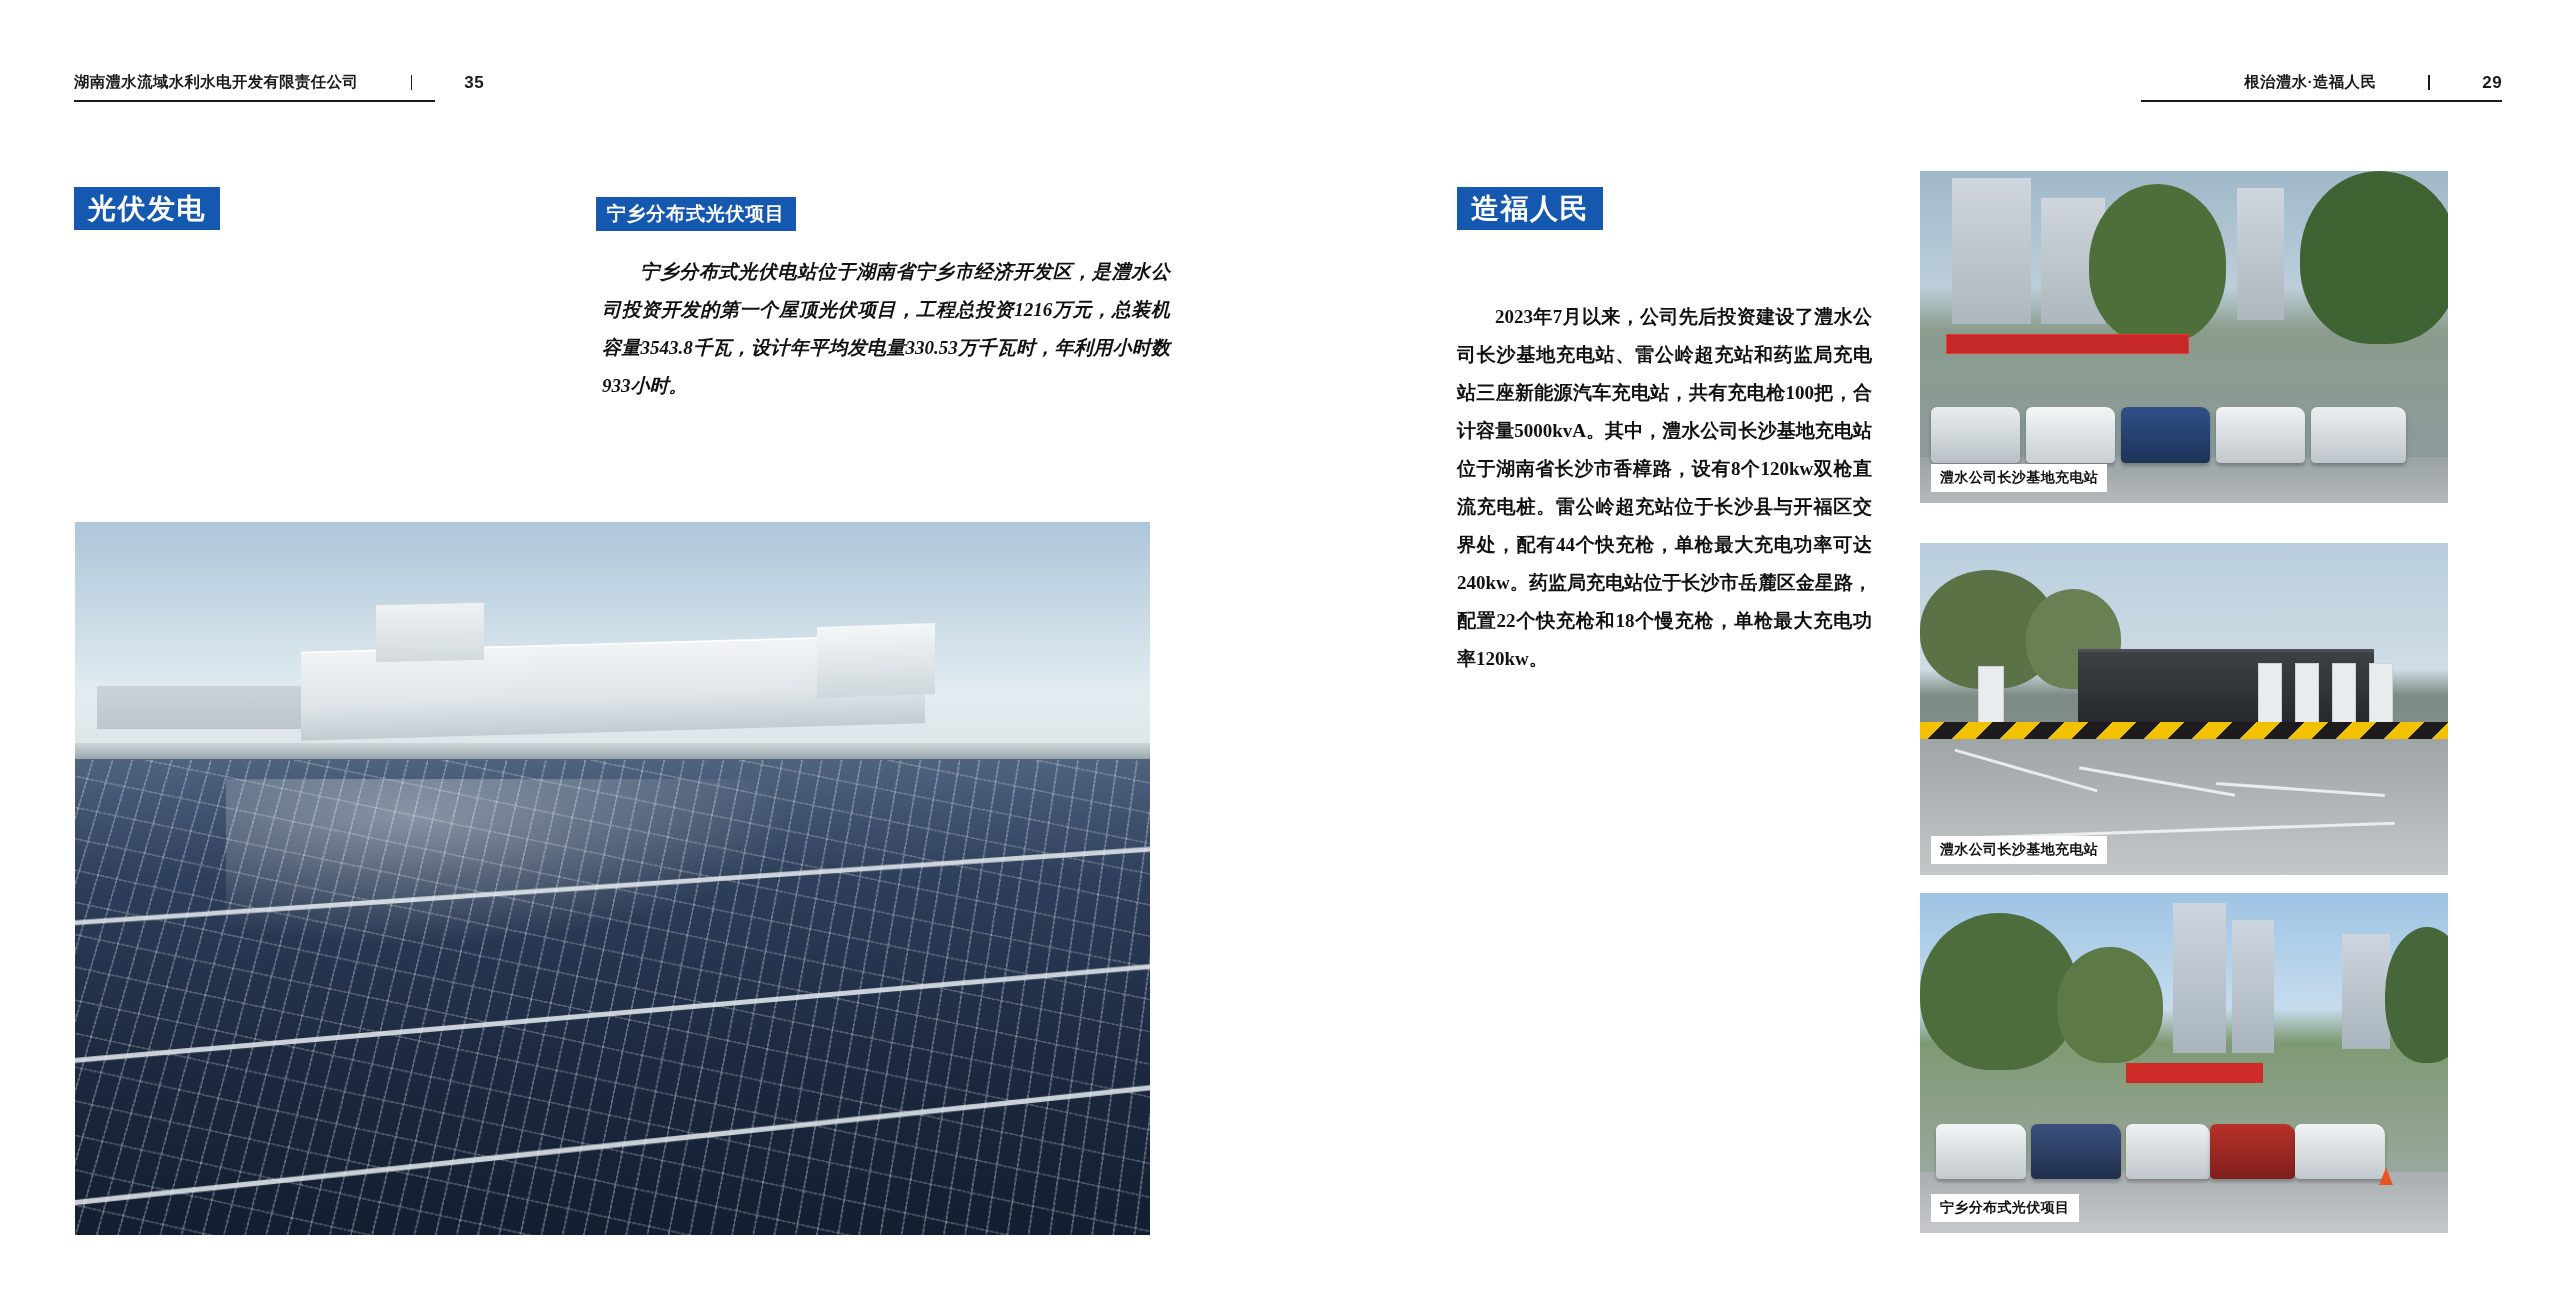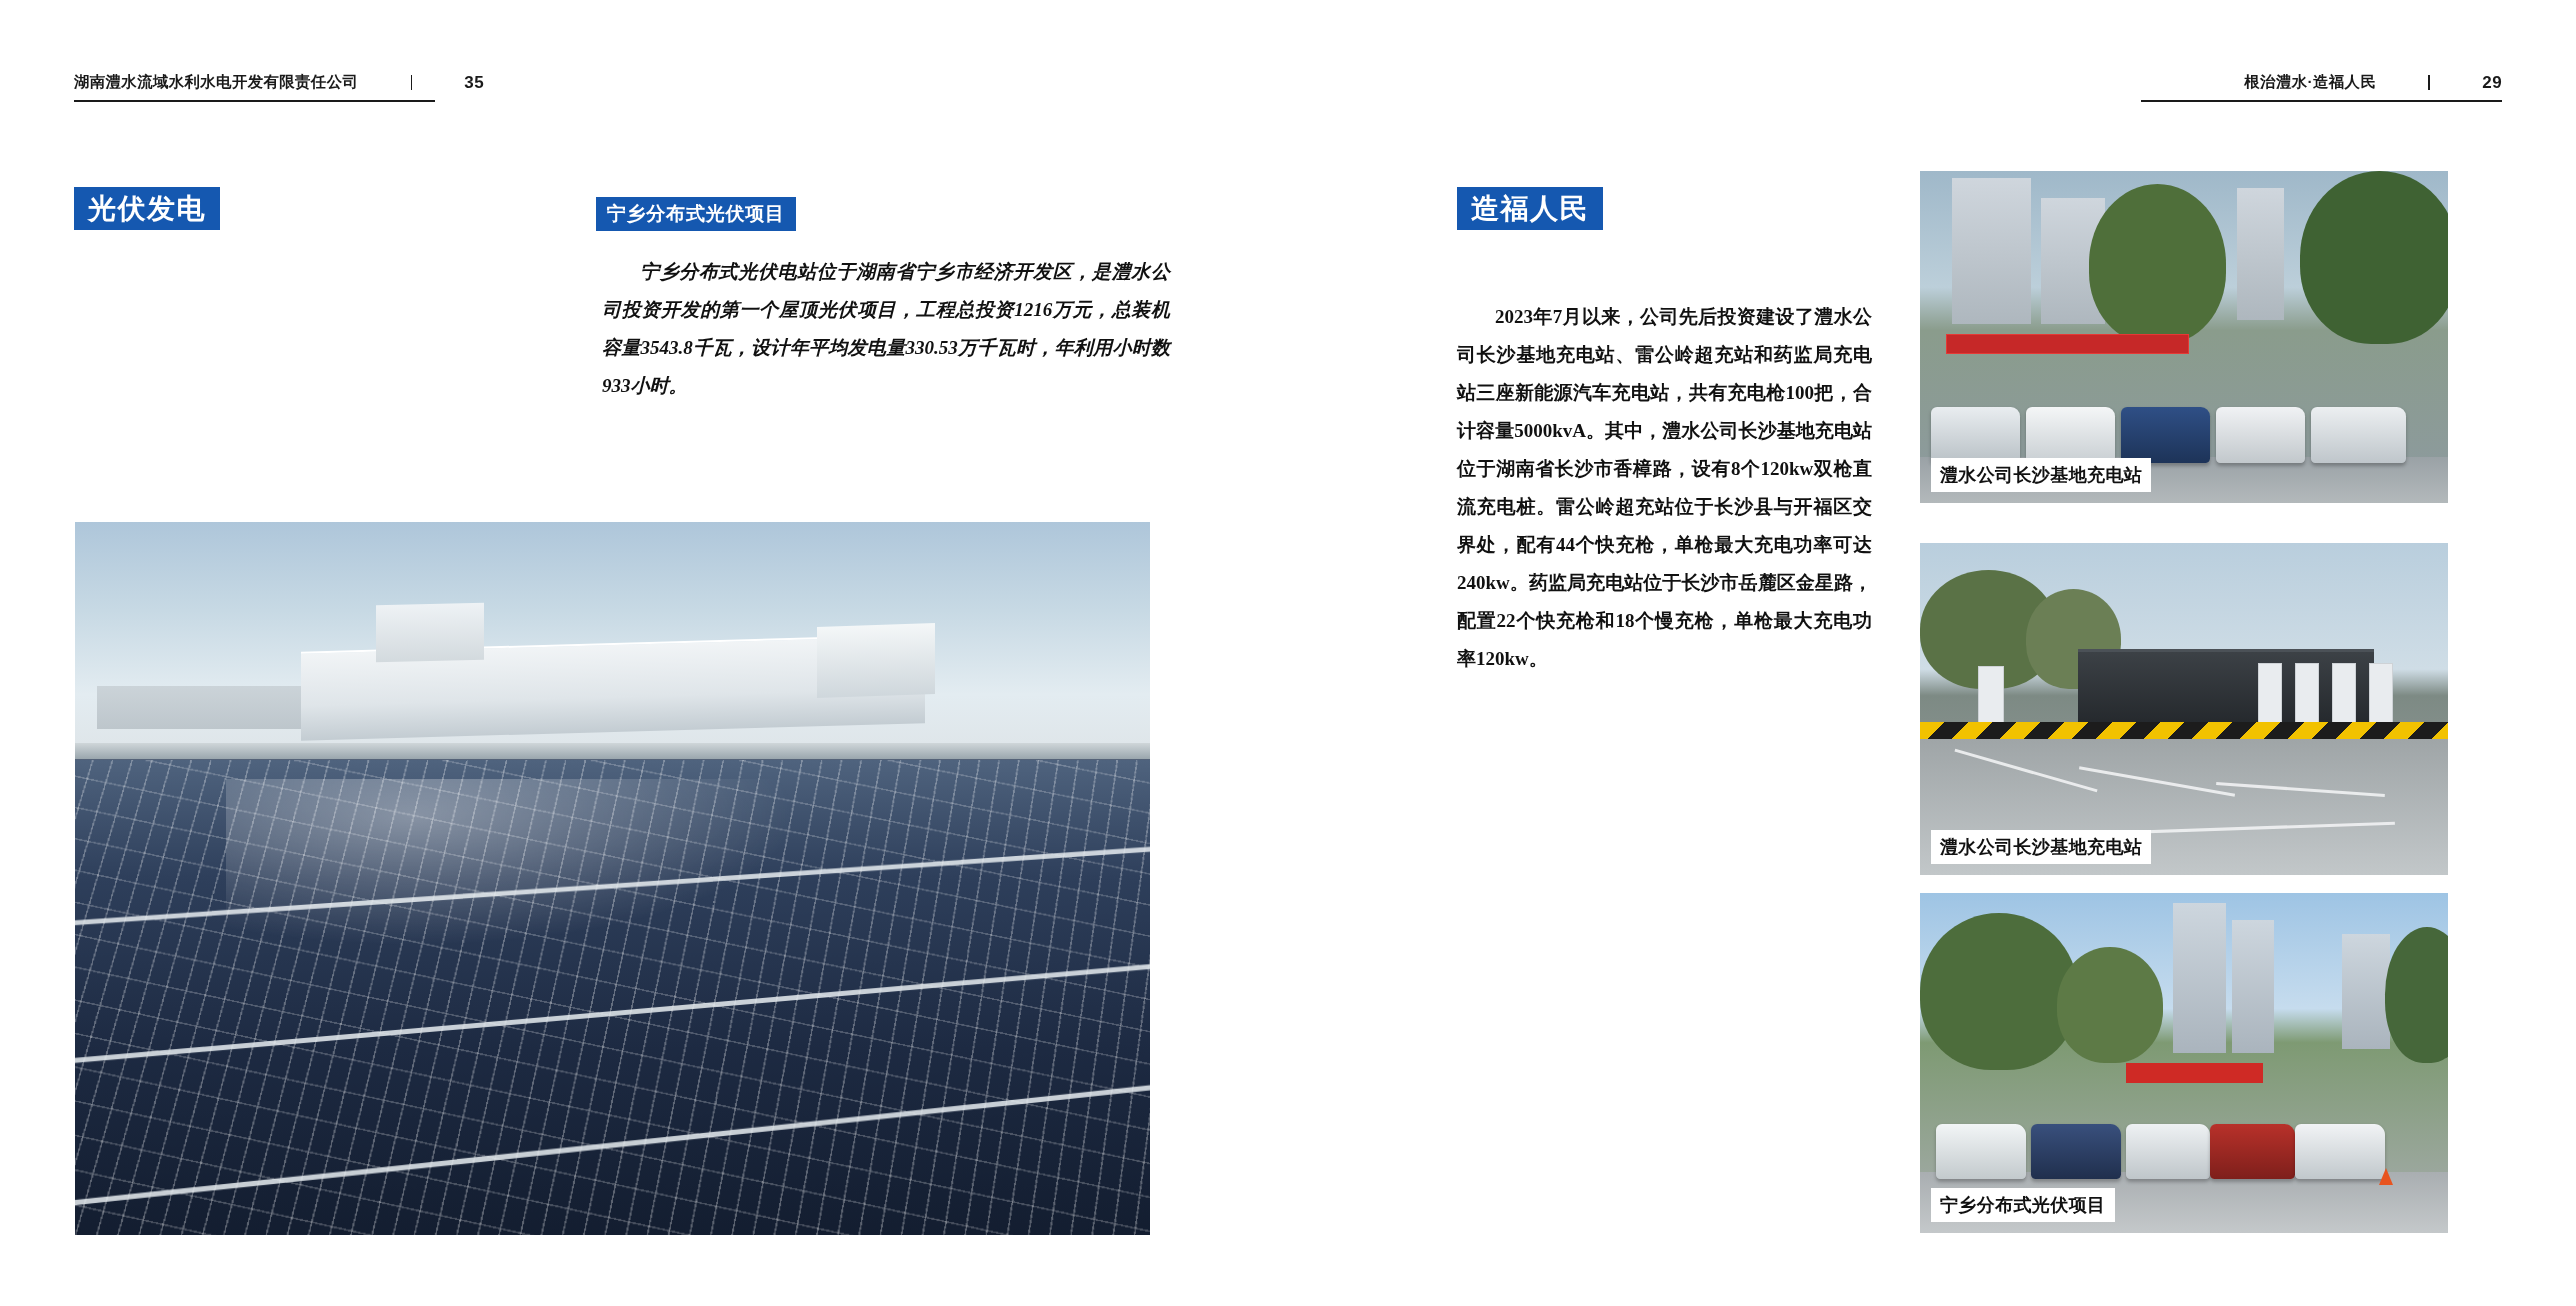--- a/index.html
+++ b/index.html
@@ -109,21 +109,21 @@
     position: absolute;
     overflow: hidden;
     background: #cfd8dc;
   }
   .caption {
     position: absolute;
     left: 10.7px;
     bottom: 10.7px;
     background: #ffffff;
     color: #111111;
-    font-size: 18px;
+    font-size: 14px;
     font-weight: 700;
     padding: 5.4px 9.2px;
     letter-spacing: 0.4px;
     font-family: "Liberation Serif", serif;
     white-space: nowrap;
   }
 
   
   #photo-solar {
     left: 75px;

